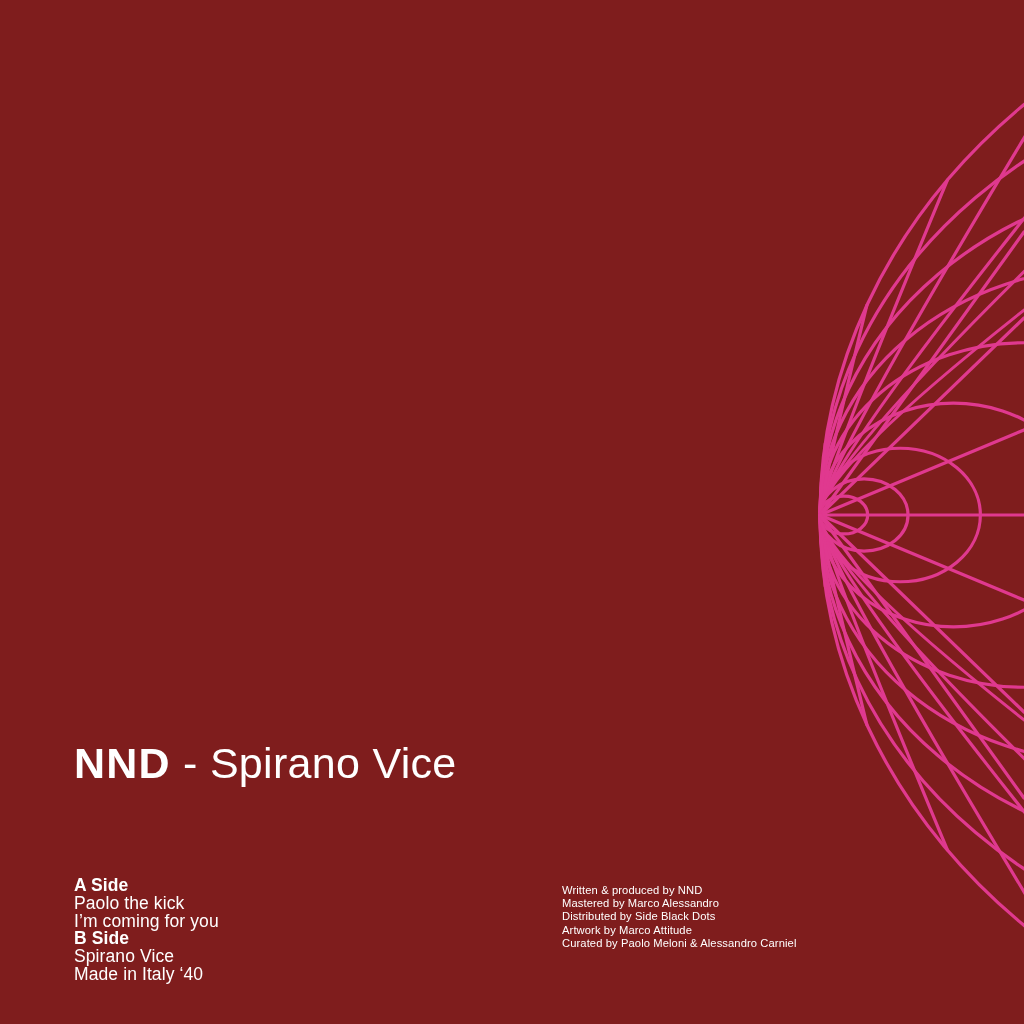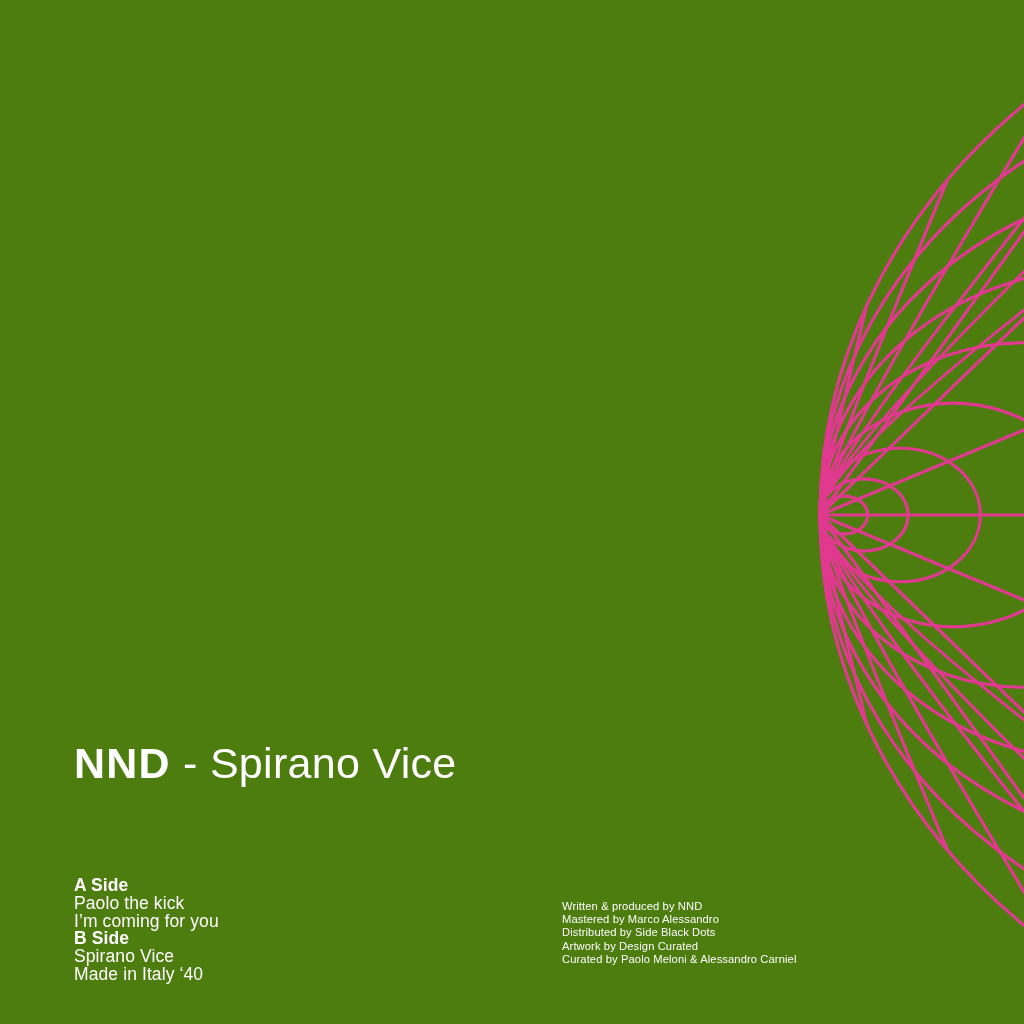--- a/index.html
+++ b/index.html
@@ -10,21 +10,21 @@
   body {
     width: 1024px;
     height: 1024px;
     overflow: hidden;
     font-family: "Liberation Sans", sans-serif;
   }
   #sleeve {
     position: relative;
     width: 1024px;
     height: 1024px;
-    background: #4d7c0f;
+    background: #7f1d1d;
     overflow: hidden;
   }
   #artwork {
     position: absolute;
     top: 0;
     left: 0;
     width: 1024px;
     height: 1024px;
     display: block;
   }
@@ -73,21 +73,20 @@
   .credits {
     position: absolute;
     left: 562px;
     top: 884px;
     color: #ffffff;
     font-size: 11.2px;
     line-height: 13.2px;
     font-weight: 300;
     letter-spacing: 0.1px;
     white-space: nowrap;
-    margin-top: 16px;
   }
   .credits div {
     height: 13.2px;
   }
 </style>
 </head>
 <body>
 
 <div id="sleeve">
 
@@ -138,18 +137,18 @@
         <div>I’m coming for you</div>
         <div class="side-head">B Side</div>
         <div>Spirano Vice</div>
         <div>Made in Italy ‘40</div>
       </div>
 
     <div class="credits" id="credits">
         <div>Written &amp; produced by NND</div>
         <div>Mastered by Marco Alessandro</div>
         <div>Distributed by Side Black Dots</div>
-        <div>Artwork by Design Curated</div>
+        <div>Artwork by Marco Attitude</div>
         <div>Curated by Paolo Meloni &amp; Alessandro Carniel</div>
       </div>
 
   </div>
 </div>
 
 </body></html>

